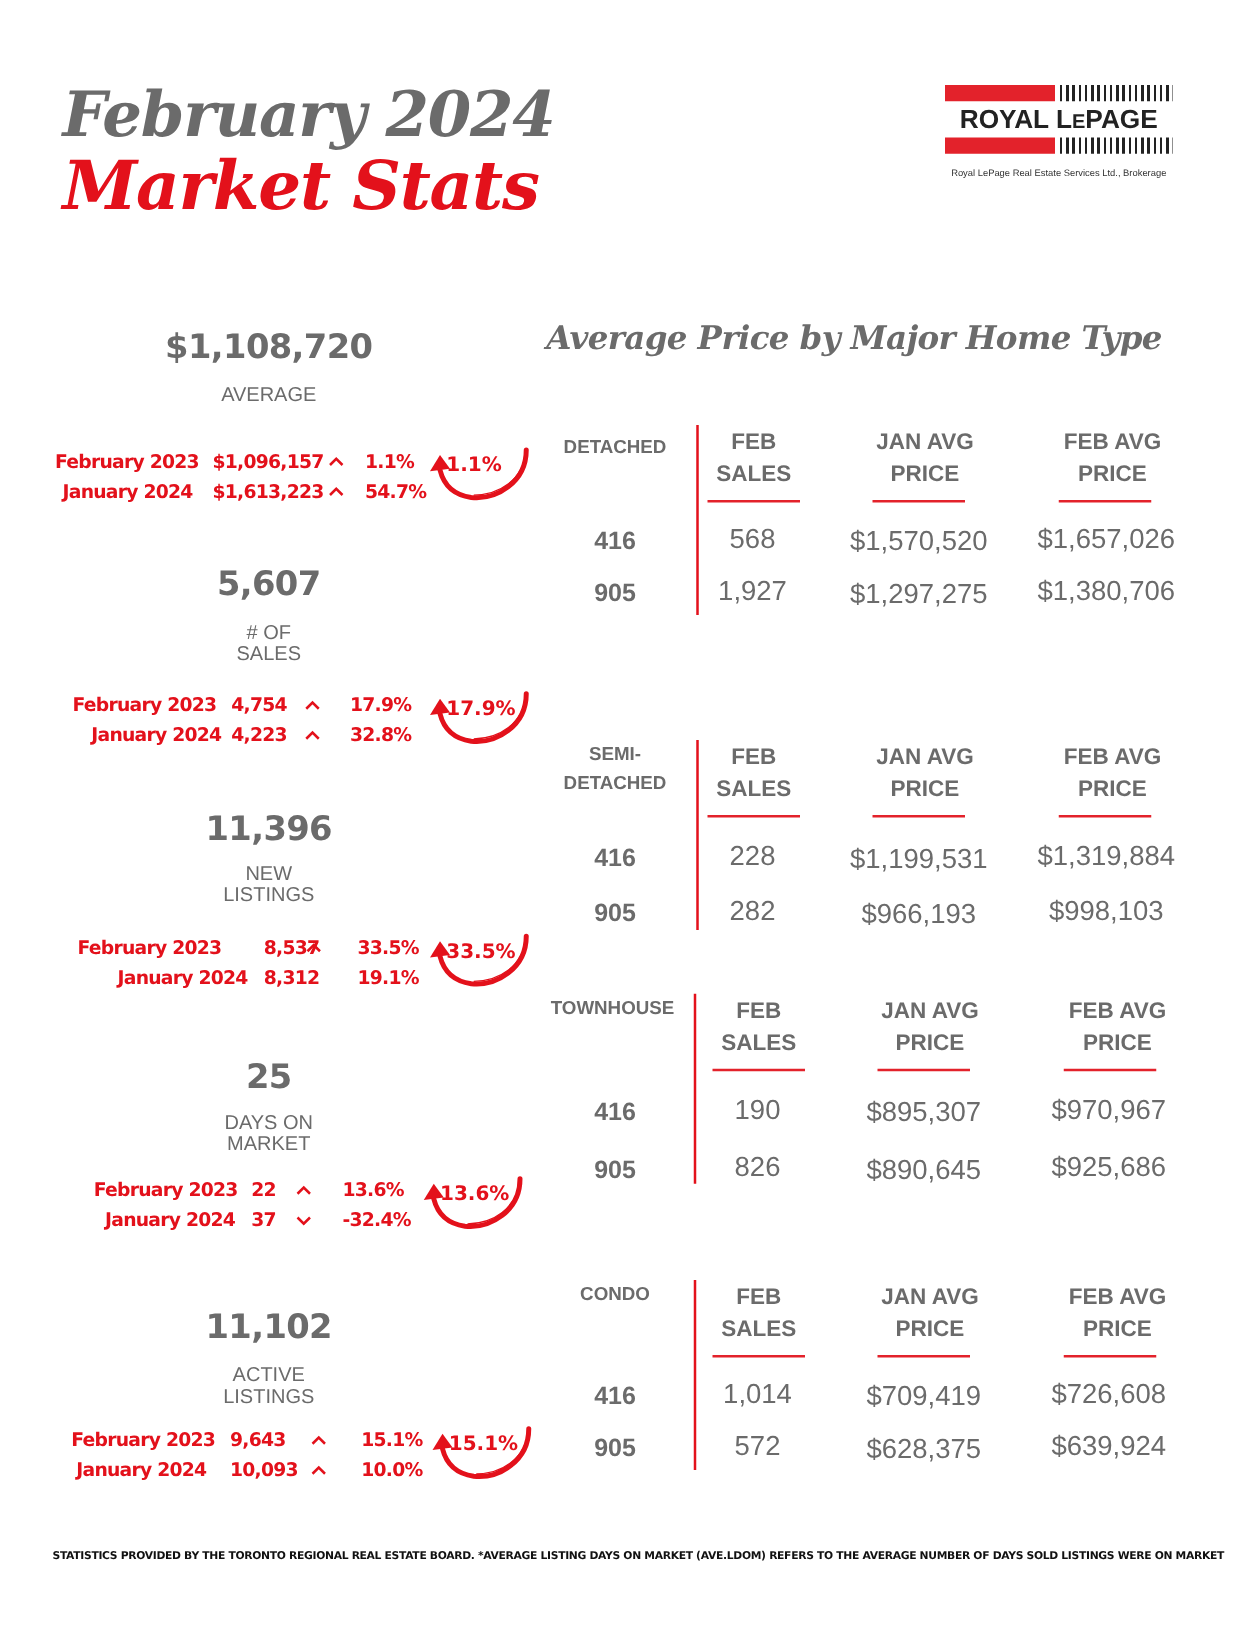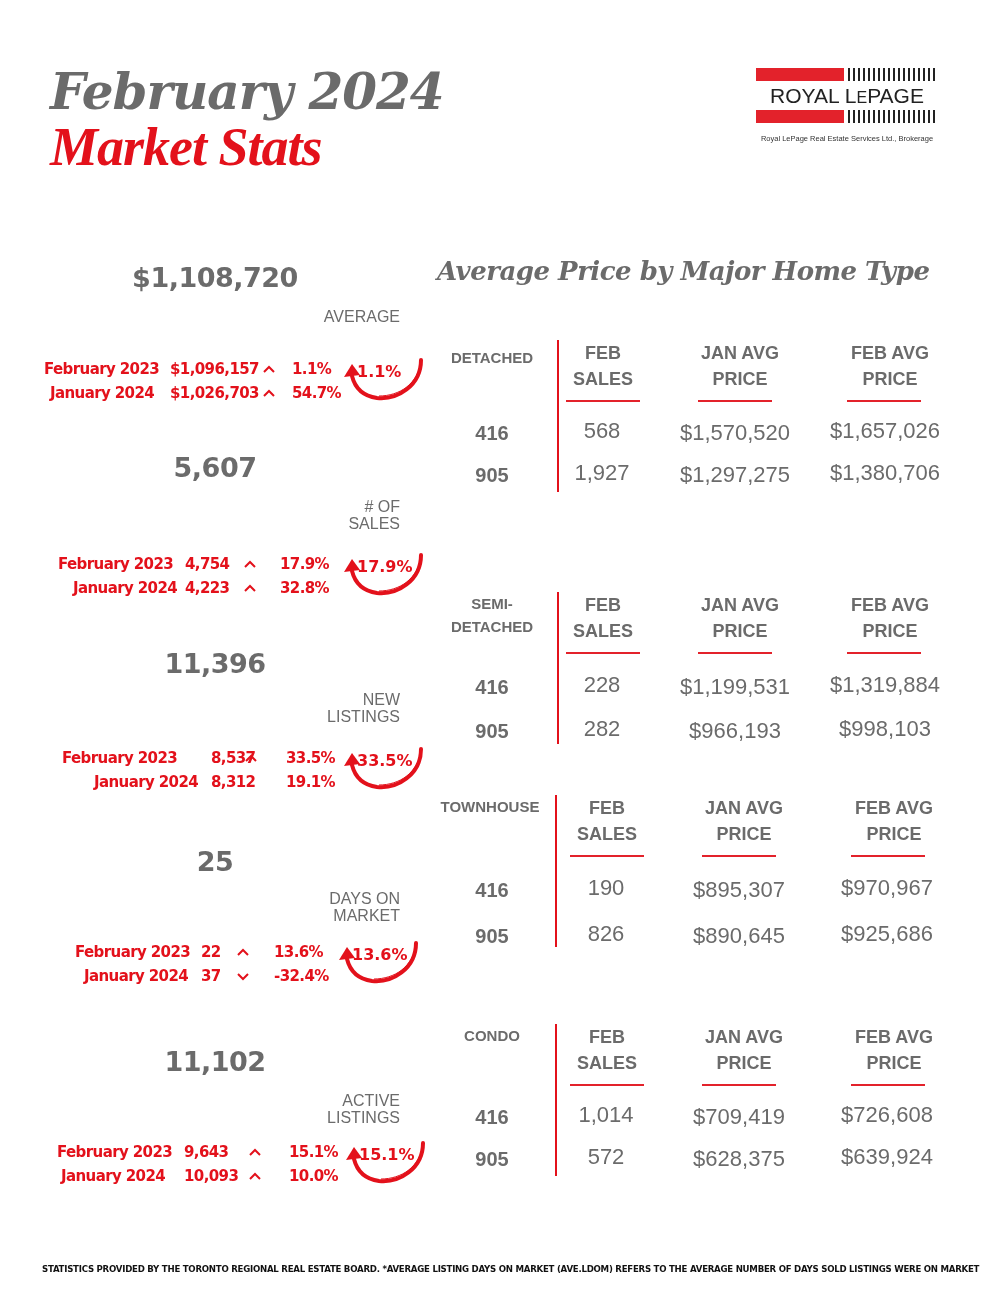--- a/index.html
+++ b/index.html
@@ -4,41 +4,41 @@
 <style>
   * { box-sizing: border-box; margin: 0; padding: 0; }
   html, body { width: 1004px; height: 1300px; background: #ffffff; overflow: hidden; }
   body { position: relative; font-family: "Liberation Sans", sans-serif; color: #6d6d6d; }
 
   .title1, .title2 {
     position: absolute; left: 50px; font-family: "DejaVu Serif", serif;
     font-style: italic; font-weight: bold; letter-spacing: -1px;
   }
   .title1 { top: 62px; font-size: 50px; color: #6b6b6b; }
-  .title2 { top: 116px; font-size: 54px; color: #e3111b; font-family: Liberation Serif, serif; }
+  .title2 { top: 116px; font-size: 54px; color: #e3111b; }
 
   
   .logo { position: absolute; left: 756px; top: 68px; width: 182px; height: 80px; }
   .logo .bar-row { position: absolute; left: 0; width: 182px; height: 13px; display: flex; }
   .logo .red { width: 88px; height: 13px; background: #e3222b; }
   .logo .stripes { flex: 1; margin-left: 4px; height: 13px;
     background: repeating-linear-gradient(90deg, #222 0 2px, #fff 2px 5px); }
   .logo .row1 { top: 0; }
   .logo .row2 { top: 42px; }
   .logo .wordmark { position: absolute; top: 16px; left: 0; width: 182px; font-size: 21px;
-    font-weight: normal; color: #222; letter-spacing: 0px; text-align: center; }
+    font-weight: bold; color: #222; letter-spacing: 0px; text-align: center; }
   .logo .wordmark .sm { font-size: 16px; }
   .logo .tagline { position: absolute; top: 66px; left: 0; width: 182px; text-align: center;
     font-size: 7.5px; color: #333; }
 
   
   .stat { position: absolute; left: 30px; width: 410px; }
   .stat .big { position: absolute; left: 0; width: 370px; text-align: center; font-size: 27px;
     font-weight: bold; color: #6b6b6b; font-family: "DejaVu Sans", sans-serif; letter-spacing: -0.5px; }
-  .stat .lab { position: absolute; left: 0; width: 370px; text-align: right; font-size: 16px;
+  .stat .lab { position: absolute; left: 0; width: 370px; text-align: center; font-size: 16px;
     color: #6b6b6b; line-height: 17px; text-transform: uppercase; }
   .cmp { position: absolute; left: 0; font-size: 15px; font-weight: bold; color: #e3111b;
     font-family: "DejaVu Sans", sans-serif; letter-spacing: -0.6px; white-space: nowrap; }
   .cmp span { position: absolute; top: 0; }
   .chev { position: absolute; top: 3px; width: 14px; height: 10px; }
   .curve { position: absolute; width: 95px; height: 60px; }
   .curve .pct { position: absolute; left: 22px; top: 6px; font-size: 16px; font-weight: bold;
     color: #e3111b; font-family: "DejaVu Sans", sans-serif; }
 
   
@@ -49,21 +49,21 @@
     font-weight: bold; color: #6b6b6b; line-height: 23px; }
   .block .vline { position: absolute; left: 127px; width: 2px; background: #e3111b; }
   .block .hdr { position: absolute; width: 110px; text-align: center; font-size: 18px; font-weight: bold;
     color: #6b6b6b; line-height: 26px; }
   .block .uline { position: absolute; width: 74px; height: 2px; background: #e3222b; }
   .block .rowlab { position: absolute; left: 0; width: 124px; text-align: center; font-size: 20px;
     font-weight: bold; color: #6b6b6b; }
   .block .cell { position: absolute; width: 150px; text-align: center; font-size: 22px; color: #6b6b6b; }
 
   .footer { position: absolute; left: 42px; top: 1240px; font-size: 8.6px; font-weight: bold; color: #111;
-    font-family: "DejaVu Sans", sans-serif; letter-spacing: -0.25px; white-space: nowrap; margin-top: 24px; }
+    font-family: "DejaVu Sans", sans-serif; letter-spacing: -0.25px; white-space: nowrap; }
 </style>
 </head>
 <body>
 
 <div class="title1">February 2024</div>
 <div class="title2">Market Stats</div>
 
 <div class="logo">
   <div class="bar-row row1">
       <div class="red"></div>
@@ -86,21 +86,21 @@
       <div class="cmp" style="top:98px;width:340px">
         <span style="left:14px">February 2023</span>
         <span style="left:140px">$1,096,157</span>
         <span class="chev" style="left:232px"><svg viewBox="0 0 14 10">
             <path d="M2 8 L7 3 L12 8" fill="none" stroke="#e3111b" stroke-width="2"></path>
           </svg></span>
         <span style="left:262px">1.1%</span>
       </div>
       <div class="cmp" style="top:122px;width:340px">
         <span style="left:20px">January 2024</span>
-        <span style="left:140px">$1,026,703</span>
+        <span style="left:140px">$1,613,223</span>
         <span class="chev" style="left:232px"><svg viewBox="0 0 14 10">
             <path d="M2 8 L7 3 L12 8" fill="none" stroke="#e3111b" stroke-width="2"></path>
           </svg></span>
         <span style="left:262px">54.7%</span>
       </div>
       <div class="curve" style="left:305px;top:94px"><svg width="95" height="60" viewBox="0 0 95 60">
           <path d="M86 4 C 86 30, 62 44, 42 42 C 28 40, 20 32, 17 20" fill="none" stroke="#e3111b" stroke-width="4" stroke-linecap="round"></path>
           <path d="M86 4 C 84 28, 64 40, 44 40" fill="none" stroke="#e3111b" stroke-width="1"></path>
           <path d="M9 21 L17 8 L25 19 Z" fill="#e3111b"></path>
         </svg><div class="pct">1.1%</div></div>

